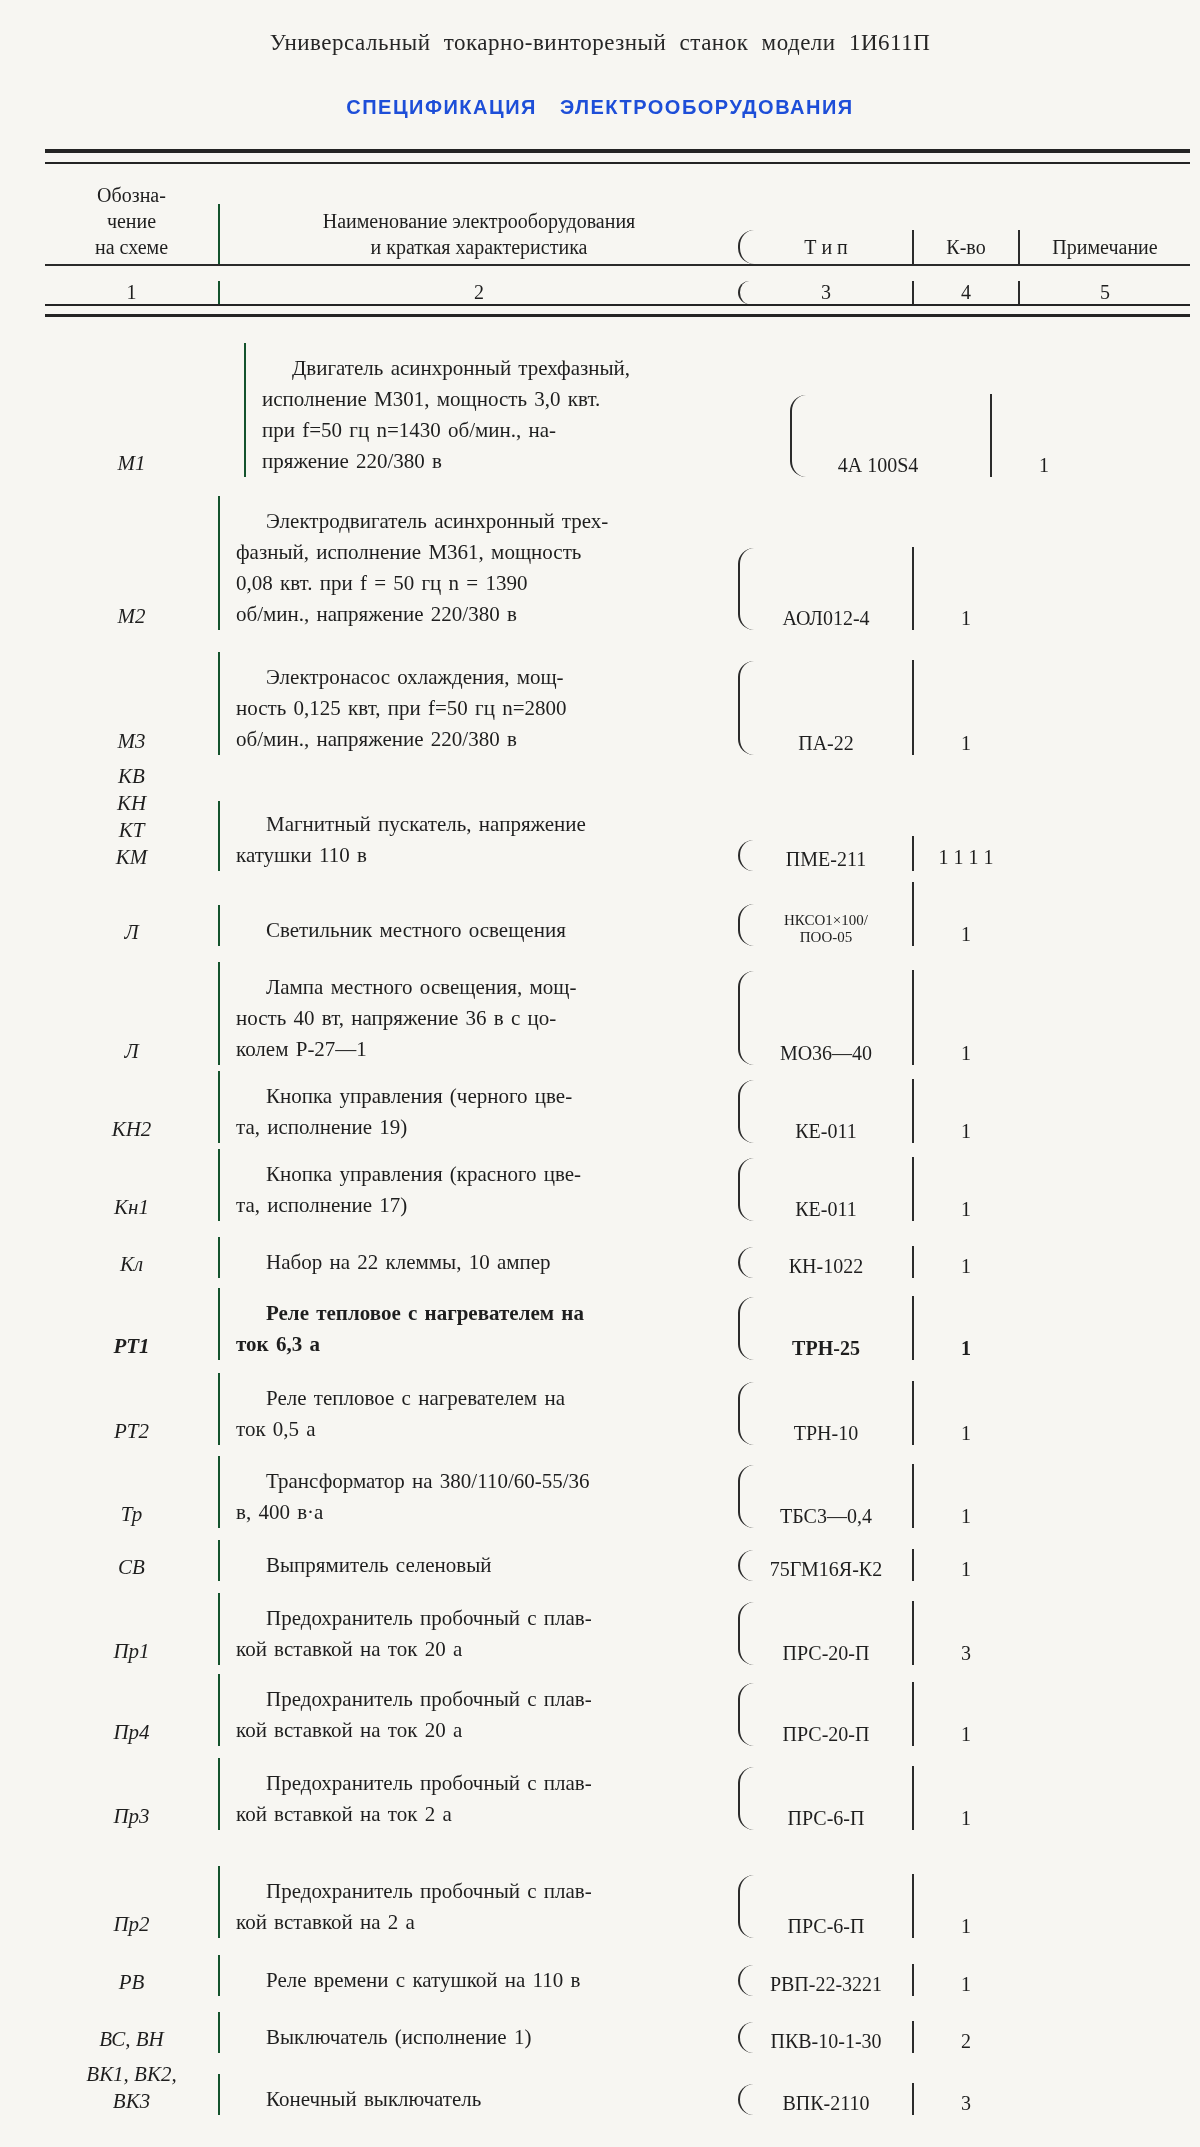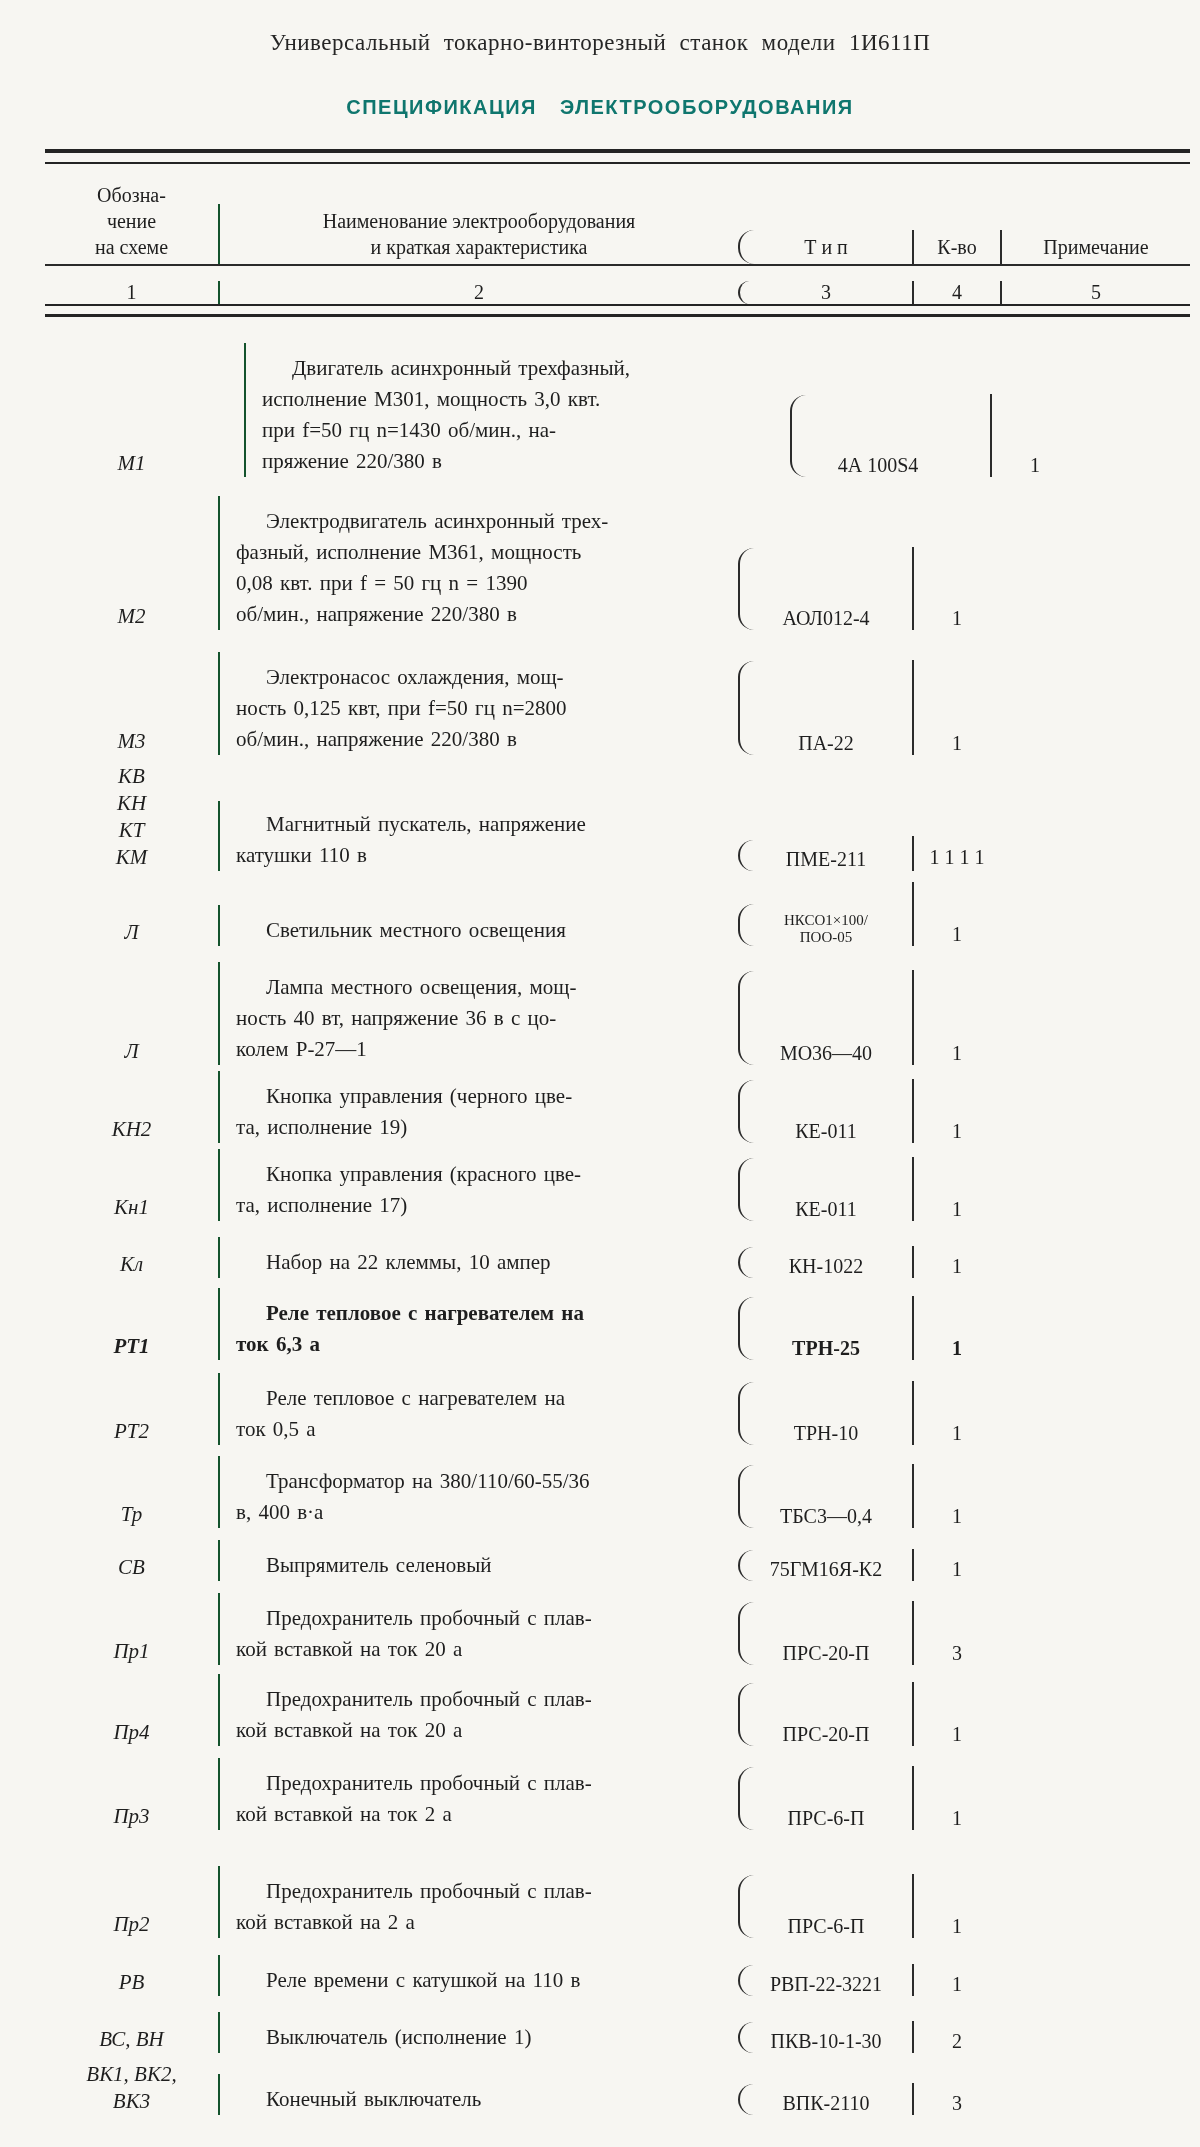--- a/index.html
+++ b/index.html
@@ -8,32 +8,32 @@
     background:#f7f6f2;color:#1e1e1e;overflow:hidden;
     font-family:"Liberation Serif","DejaVu Serif",serif;
   }
   .title{
     margin:30px 40px 0 40px;text-align:center;
     font-size:23px;letter-spacing:.5px;word-spacing:7px;color:#262626;
   }
   .subtitle{
     margin-top:40px;text-align:center;
     font-family:"Liberation Sans","DejaVu Sans",sans-serif;
-    font-weight:700;font-size:20px;letter-spacing:1.5px;word-spacing:16px;color:#0f766e;
+    font-weight:700;font-size:20px;letter-spacing:1.5px;word-spacing:16px;color:#1d4ed8;
   }
   .spec-table{margin:30px 0 0 45px;width:1145px;}
   .rule-top{height:9px;border-top:4px solid #242424;border-bottom:2px solid #242424;}
   .rule-mid{height:0;border-top:2px solid #2a2a2a;}
   .rule-dbl{height:8px;border-top:2px solid #242424;border-bottom:3px solid #242424;}
   .row{display:flex;align-items:flex-end;}
   .c1,.c2,.c3,.c4,.c5{box-sizing:border-box;}
   .c1{width:173px;}
   .c2{width:520px;border-left:2px solid #14532d;}
   .c3{width:174px;border-left:2px solid #2b2b2b;border-radius:16px;}
-  .c4{width:88px;border-left:2px solid #2b2b2b;}
+  .c4{width:106px;border-left:2px solid #2b2b2b;}
   .c5{flex:1;border-left:2px solid #2b2b2b;}
   
   .header{min-height:100px;}
   .hc{display:flex;flex-direction:column;justify-content:center;text-align:center;
       white-space:pre-line;font-size:20px;line-height:26px;padding:4px 6px;}
   .nums{height:38px;}
   .nc{display:flex;align-items:center;justify-content:center;font-size:20px;}
   
   .d{font-style:italic;text-align:center;padding-top:12px;font-size:21px;
      line-height:27px;white-space:pre-line;}

